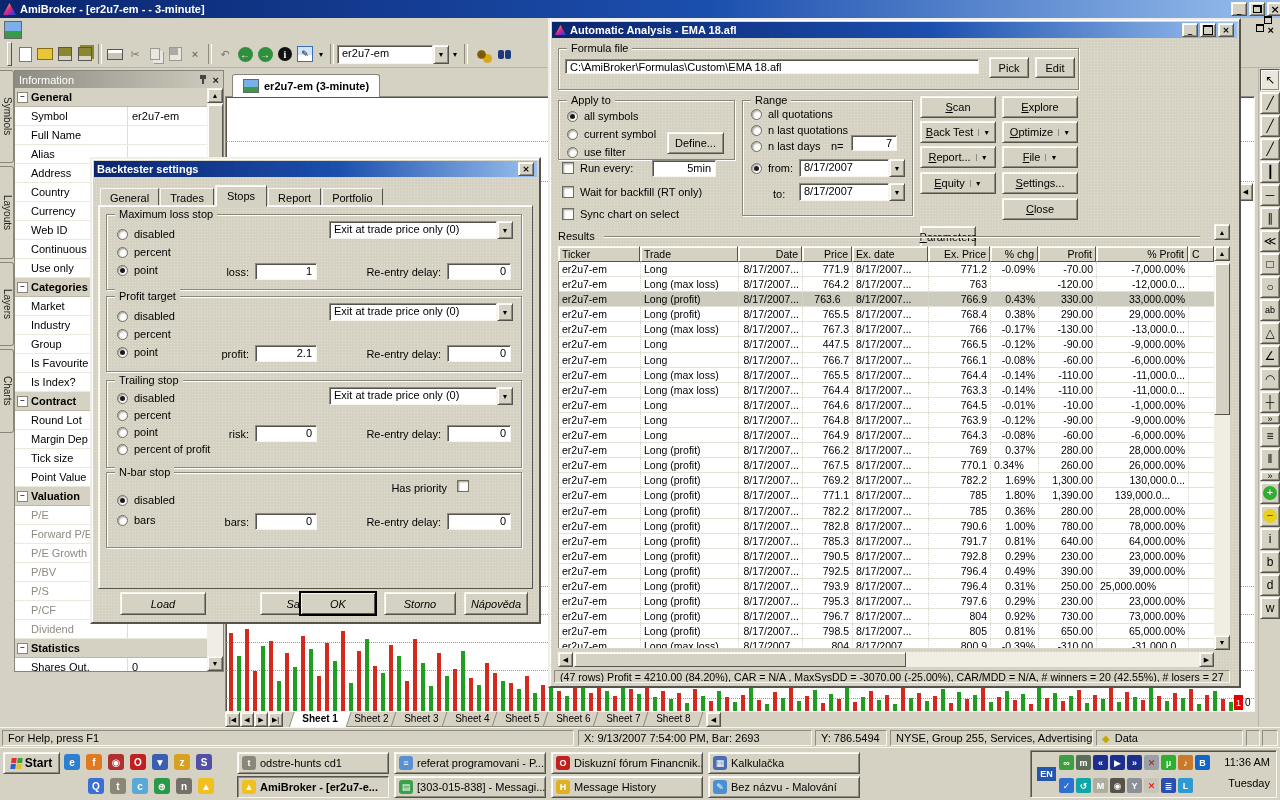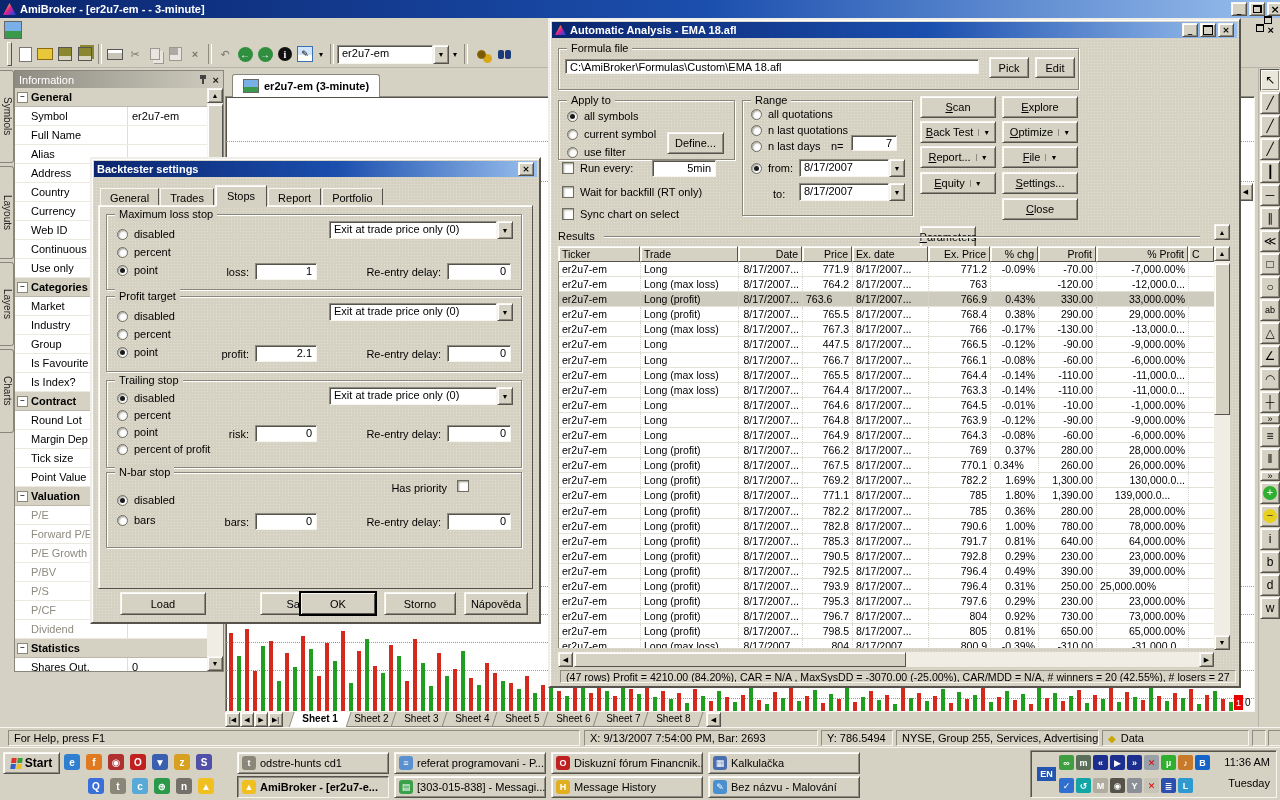--- a/index.html
+++ b/index.html
@@ -51,21 +51,21 @@
   .trow{display:flex;background:#fff;}
   .trow.sel{background:#cdcabe;}
   .tcell{box-sizing:border-box;padding:0 3px;white-space:nowrap;overflow:hidden;font-size:10.5px;
          border-right:1px dotted #d8d6ca;line-height:inherit;}
   .dtab{display:inline-block;padding:3px 9px 2px;background:#d6d2c3;border:1px solid;
         border-color:#f7f5ee #55534b #d6d2c3 #f7f5ee;margin-right:1px;position:relative;top:2px;}
   .dtab.act{font-weight:normal;top:0;padding:4px 11px 4px;z-index:5;border-bottom-color:#d6d2c3;box-shadow:inset 1px 1px 0 #fff;}
   .sb{background-color:#efede4;background-image:radial-gradient(#d8d5c8 22%,rgba(0,0,0,0) 23%);background-size:2px 2px;}
   .sbthumb{background:#d6d2c3;border:1px solid;border-color:#f7f5ee #55534b #55534b #f7f5ee;box-shadow:inset 1px 1px 0 #fff;}
   .panel{border:1px solid;border-color:#8e8b80 #f7f5ee #f7f5ee #8e8b80;box-sizing:border-box;
-         display:flex;align-items:center;padding:0 5px;white-space:nowrap;overflow:hidden;margin-left:6px;}
+         display:flex;align-items:center;padding:0 5px;white-space:nowrap;overflow:hidden;}
   .stab{display:inline-block;box-sizing:border-box;height:15px;line-height:14px;padding:0 10px;font-size:10px;
         background:#d6d2c3;border:1px solid #8a877a;border-top:none;transform:skewX(-18deg);margin-right:-6px;}
   .stab span{display:inline-block;transform:skewX(18deg);}
   .stab.act{background:#fff;font-weight:bold;height:16px;z-index:3;position:relative;}
   .task{display:flex;align-items:center;gap:4px;padding:0 4px;font-size:11px;white-space:nowrap;overflow:hidden;}
   .task.active{border-color:#55534b #f7f5ee #f7f5ee #55534b;box-shadow:inset 1px 1px 0 #8e8b80;font-weight:bold;
                background-image:radial-gradient(#e9e7db 25%,rgba(0,0,0,0) 26%);background-size:2px 2px;}
   .qlicon{width:16px;height:16px;border-radius:3px;display:flex;align-items:center;justify-content:center;
           color:#fff;font-size:10px;font-weight:bold;flex:0 0 auto;}
   .trayicon{position:absolute;width:15px;height:15px;border-radius:2px;display:flex;align-items:center;justify-content:center;
@@ -666,21 +666,21 @@
           <div class="tcell" style="width: 62px; text-align: right;">763</div>
           <div class="tcell" style="width: 48px; text-align: right; margin-top: 41px;">-0.16%</div>
           <div class="tcell" style="width: 58px; text-align: right;">-120.00</div>
           <div class="tcell" style="width: 92px; text-align: right;">-12,000.0...</div>
           <div class="tcell" style="width: 26px; text-align: left;"></div>
         </div>
         <div class="trow sel" style="height: 14.1px; line-height: 14px; border-bottom: 1px solid rgb(228, 226, 214);">
           <div class="tcell" style="width: 82px; text-align: left;">er2u7-em</div>
           <div class="tcell" style="width: 98px; text-align: left;">Long (profit)</div>
           <div class="tcell" style="width: 64px; text-align: right;">8/17/2007...</div>
-          <div class="tcell" style="width: 50px; text-align: left;">763.6</div>
+          <div class="tcell" style="width: 50px; text-align: center;">763.6</div>
           <div class="tcell" style="width: 76px; text-align: left;">8/17/2007...</div>
           <div class="tcell" style="width: 62px; text-align: right;">766.9</div>
           <div class="tcell" style="width: 48px; text-align: right;">0.43%</div>
           <div class="tcell" style="width: 58px; text-align: right;">330.00</div>
           <div class="tcell" style="width: 92px; text-align: right;">33,000.00%</div>
           <div class="tcell" style="width: 26px; text-align: left;"></div>
         </div>
         <div class="trow" style="height: 14.1px; line-height: 14px; border-bottom: 1px solid rgb(228, 226, 214);">
           <div class="tcell" style="width: 82px; text-align: left;">er2u7-em</div>
           <div class="tcell" style="width: 98px; text-align: left;">Long (profit)</div>
@@ -1066,21 +1066,21 @@
           <div class="radio"></div>
           <div>bars</div>
         </div>
         <div class="flabel" style="left: 96px; top: 42px; width: 46px; text-align: right;">bars:</div>
         <div class="fld num" style="position: absolute; left: 148px; top: 40px; width: 62px; height: 17px;">0</div>
         <div class="flabel" style="left: 240px; top: 8px; width: 100px; text-align: right;">Has priority</div>
         <div class="cb" style="position: absolute; left: 350px; top: 7px;"></div>
         <div class="flabel" style="left: 222px; top: 42px; width: 112px; text-align: right;">Re-entry delay:</div>
         <div class="fld num" style="position: absolute; left: 340px; top: 40px; width: 64px; height: 17px;">0</div>
       </div>
-    <div class="abs" id="btbtns" style="left:0;top:433px;width:447px;height:34px;">
+    <div class="abs" id="btbtns" style="left:0;top:433px;width:447px;height:34px;font-style:italic;">
         <div class="b3" style="position: absolute; left: 28px; top: 0px; width: 86px; height: 23px;">Load</div>
         <div class="b3" style="position: absolute; left: 122px; top: 0px; width: 78px; height: 23px; margin-left: 46px;">Save</div>
         <div class="b3" style="position: absolute; left: 208px; top: 0px; width: 76px; height: 23px; border: 1px solid rgb(0, 0, 0); box-shadow: rgb(247, 245, 238) 1px 1px 0px inset, rgb(85, 83, 75) -1px -1px 0px inset, rgb(0, 0, 0) 0px 0px 0px 1px;">OK</div>
         <div class="b3" style="position: absolute; left: 292px; top: 0px; width: 72px; height: 23px;">Storno</div>
         <div class="b3" style="position: absolute; left: 372px; top: 0px; width: 64px; height: 23px;">Nápověda</div>
       </div>
   </div>
 
   <div class="abs face" id="statusbar" style="left:0;top:727px;width:1280px;height:20px;border-top:1px solid #f7f5ee;z-index:45;">
     <div class="abs panel" style="left:2px;top:2px;width:572px;height:16px;">For Help, press F1</div>

